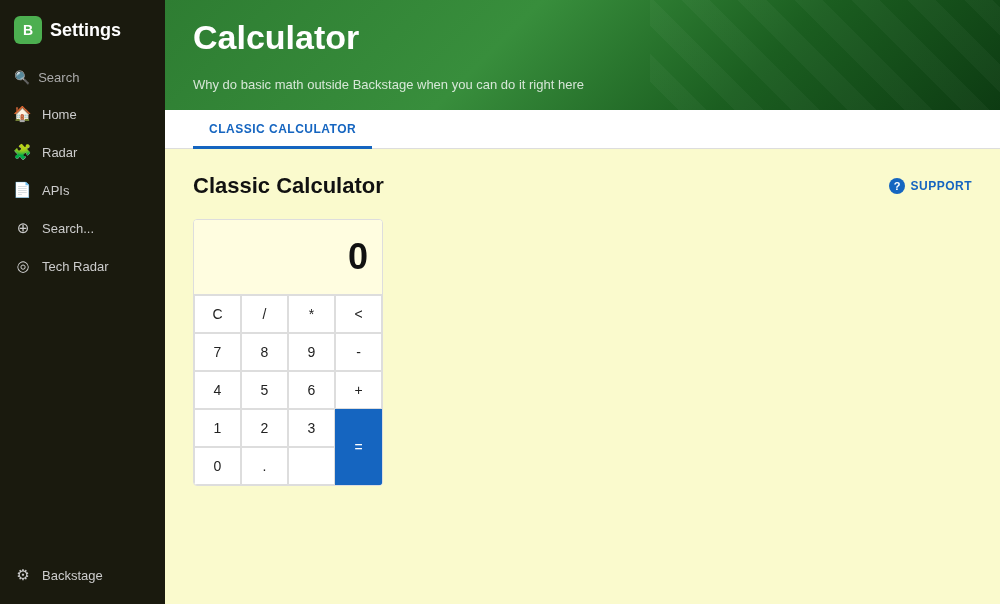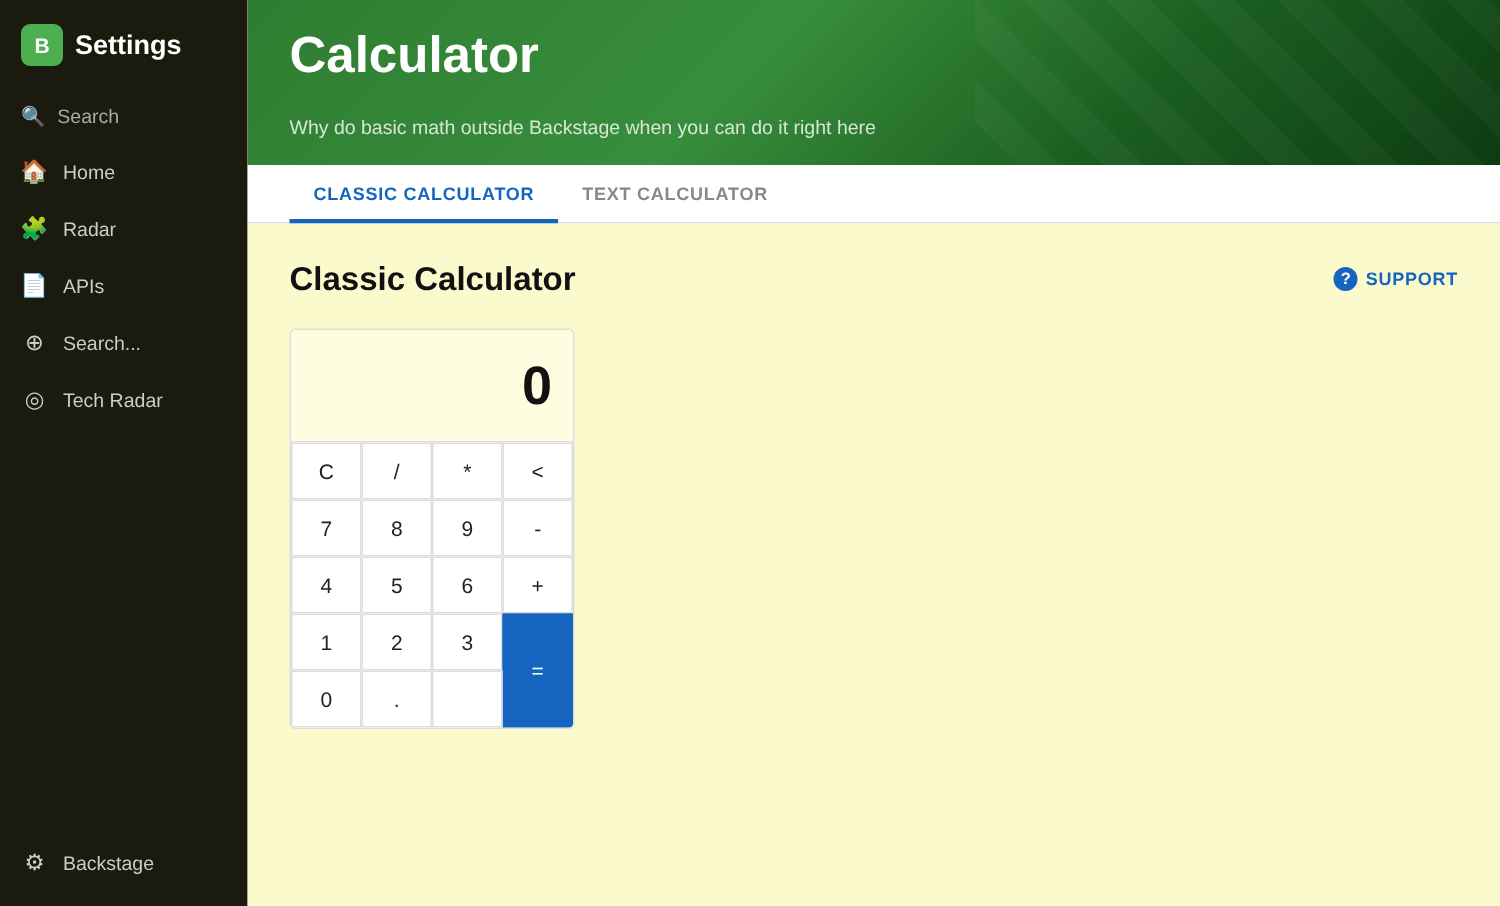--- a/index.html
+++ b/index.html
@@ -279,21 +279,20 @@
 
 <div id="main">
 
   <div id="header-banner">
     <div id="page-title-text">Calculator</div>
     <div id="page-subtitle">Why do basic math outside Backstage when you can do it right here</div>
   </div>
 
   <div id="tabs-bar">
     <div class="tab-item active">CLASSIC CALCULATOR</div>
-    <div class="tab-item">TEXT CALCULATOR</div>
   </div>
 
   <div id="content-area">
 
     <div id="content-header">
       <div id="calculator-title">Classic Calculator</div>
       <div id="support-link">
         <div class="support-icon">?</div>
         <span>SUPPORT</span>
       </div>

